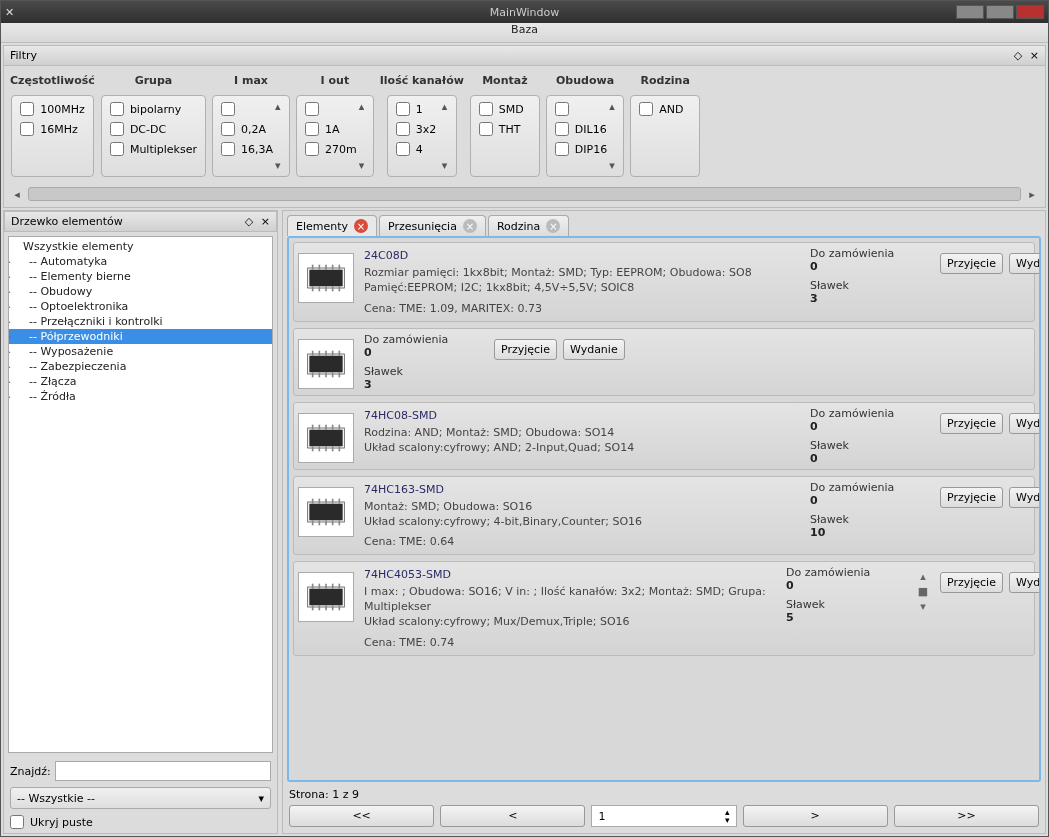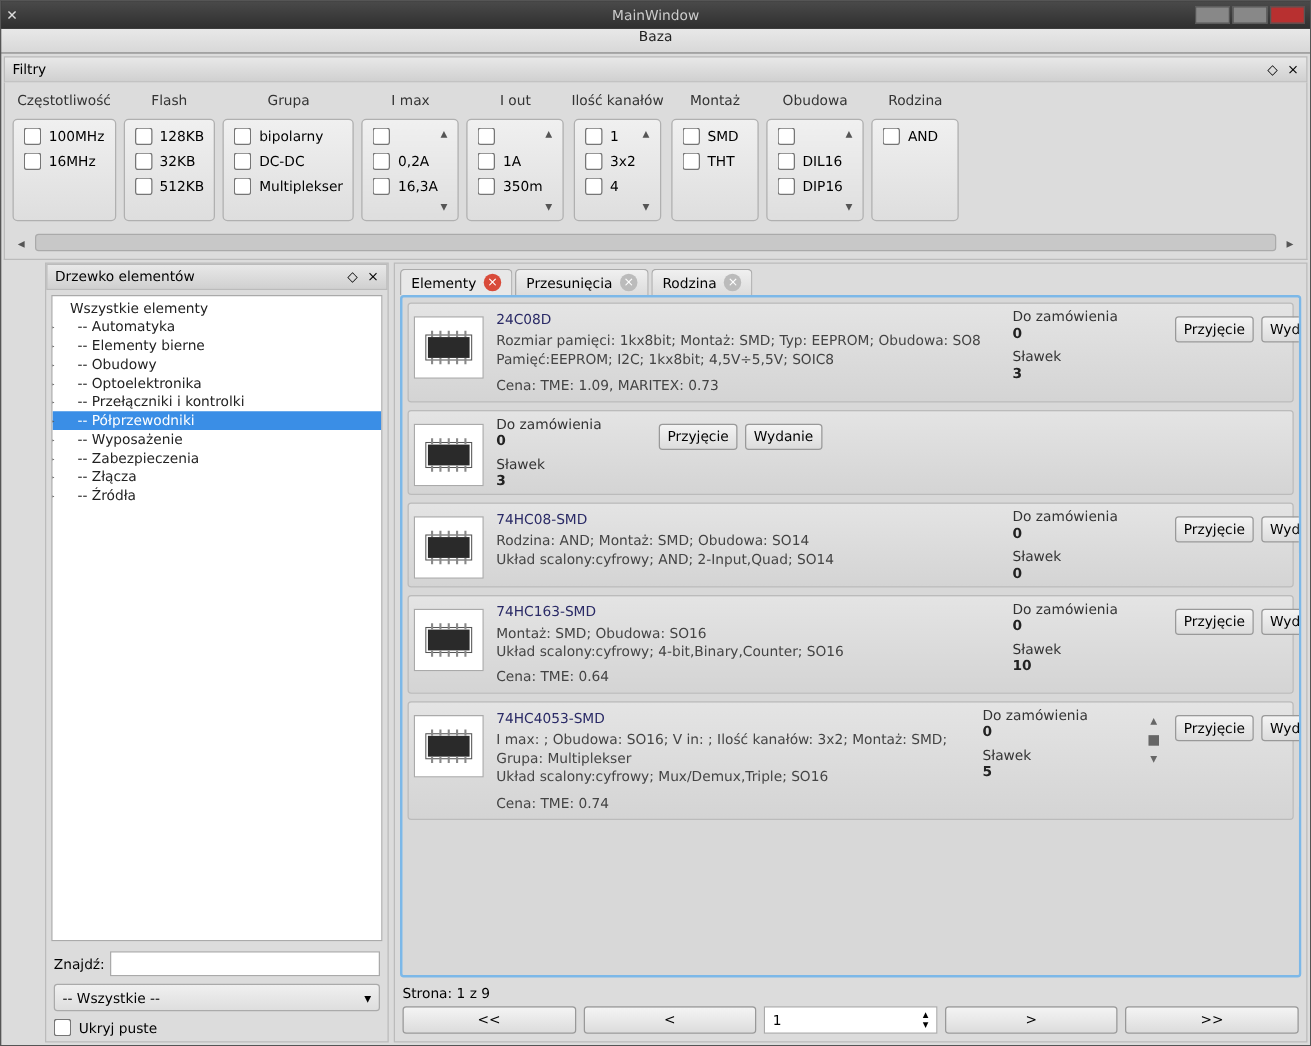--- a/index.html
+++ b/index.html
@@ -10,30 +10,30 @@
 .titlebar-icons-right { position: absolute; right: 4px; display: flex; gap: 2px; }
 .titlebar-btn { width: 28px; height: 14px; background: #888; border: 1px solid #555; }
 .titlebar-btn.close { background: #b83030; }
 .menubar { height: 20px; background: linear-gradient(#e8e8e8,#d8d8d8); display: flex; align-items: center; padding: 0 6px; gap: 14px; border-bottom:1px solid #bbb;flex-direction:column;}
 .menubar span { color: #222; cursor: default; }
 .client { background: #dcdcdc; height: calc(100% - 42px); padding: 2px; display:flex; flex-direction:column; gap:2px; }
 .panel-header { background: linear-gradient(#e8e8e8,#d0d0d0); padding: 3px 6px; border:1px solid #bbb; display:flex; justify-content:space-between; align-items:center;}
 .filters-body { background: #dcdcdc; border:1px solid #bbb; border-top:none; padding: 8px 6px 6px 6px; }
 .filter-row { display: flex; gap: 6px; align-items:flex-start;}
 .filter-group { display:flex; flex-direction:column; align-items:center; flex: 0 0 auto;}
-.filter-title { font-weight: normal; color:#333; margin-bottom:8px; text-align:center;}
+.filter-title { font-weight: bold; color:#333; margin-bottom:8px; text-align:center;}
 .filter-box { background: linear-gradient(#f0f0f0,#dedede); border:1px solid #b0b0b0; border-radius:4px; padding:6px 8px; min-width:70px; display:flex; flex-direction:column; gap:6px; height:82px; justify-content:flex-start;}
 .filter-box.scroll { padding-right:16px; position:relative;}
 .check-row { display:flex; align-items:center; gap:6px; white-space:nowrap;}
 .check-row input { width:14px; height:14px;}
 .spin-arrows { position:absolute; right:2px; top:4px; bottom:4px; width:12px; display:flex; flex-direction:column; justify-content:space-between; color:#555;}
 .hscroll { margin-top:10px; display:flex; align-items:center; gap:4px;}
 .hscroll .track { flex:1; height:14px; background:#c8c8c8; border:1px solid #aaa; border-radius:3px;}
 .hscroll .arrow { width:14px; text-align:center; color:#555;}
-.lower { display:flex; gap:4px; flex:1; min-height:0;margin-left:33px;}
+.lower { display:flex; gap:4px; flex:1; min-height:0;}
 .tree-panel { width:275px; background:#dcdcdc; border:1px solid #bbb; display:flex; flex-direction:column;}
 .tree-list { background:#fff; border:1px solid #aaa; margin:4px; flex:1; overflow:auto; padding:2px 0;}
 .tree-item { padding:1px 2px 1px 24px; text-indent:-14px; color:#222; white-space:nowrap;}
 .tree-item.root { padding-left:14px; text-indent:-10px;}
 .tree-item.selected { background:#3a8ee6; color:#fff;}
 .tree-arrow { display:inline-block; width:10px; color:#555;}
 .tree-bottom { padding:4px 6px; display:flex; flex-direction:column; gap:6px;}
 .input-row { display:flex; align-items:center; gap:4px;}
 .input-row input[type=text], .input-row select { flex:1; background:#fff; border:1px solid #aaa; padding:2px 4px; height:20px;}
 .combo { display:flex; align-items:center; background:linear-gradient(#f0f0f0,#dedede); border:1px solid #aaa; border-radius:3px; padding:2px 6px; justify-content:space-between; height:22px;}
@@ -105,37 +105,20 @@
                   <input type="checkbox" style="">
                   <span>100MHz</span>
                 </div>
                 <div class="check-row">
                   <input type="checkbox" style="">
                   <span>16MHz</span>
                 </div>
               </div>
             </div>
             <div class="filter-group">
-              <div class="filter-title">Flash</div>
-              <div class="filter-box">
-                <div class="check-row">
-                  <input type="checkbox" style="">
-                  <span>128KB</span>
-                </div>
-                <div class="check-row">
-                  <input type="checkbox" style="">
-                  <span>32KB</span>
-                </div>
-                <div class="check-row">
-                  <input type="checkbox" style="">
-                  <span>512KB</span>
-                </div>
-              </div>
-            </div>
-            <div class="filter-group">
               <div class="filter-title">Grupa</div>
               <div class="filter-box">
                 <div class="check-row">
                   <input type="checkbox" style="">
                   <span>bipolarny</span>
                 </div>
                 <div class="check-row">
                   <input type="checkbox" style="">
                   <span>DC-DC</span>
                 </div>
@@ -172,21 +155,21 @@
                 <div class="check-row">
                   <input type="checkbox" style="">
                   <span></span>
                 </div>
                 <div class="check-row">
                   <input type="checkbox" style="">
                   <span>1A</span>
                 </div>
                 <div class="check-row">
                   <input type="checkbox" style="">
-                  <span>350m</span>
+                  <span>270m</span>
                 </div>
                 <div class="spin-arrows">
                   <span>▴</span>
                   <span>▾</span>
                 </div>
               </div>
             </div>
             <div class="filter-group">
               <div class="filter-title">Ilość kanałów</div>
               <div class="filter-box scroll">

